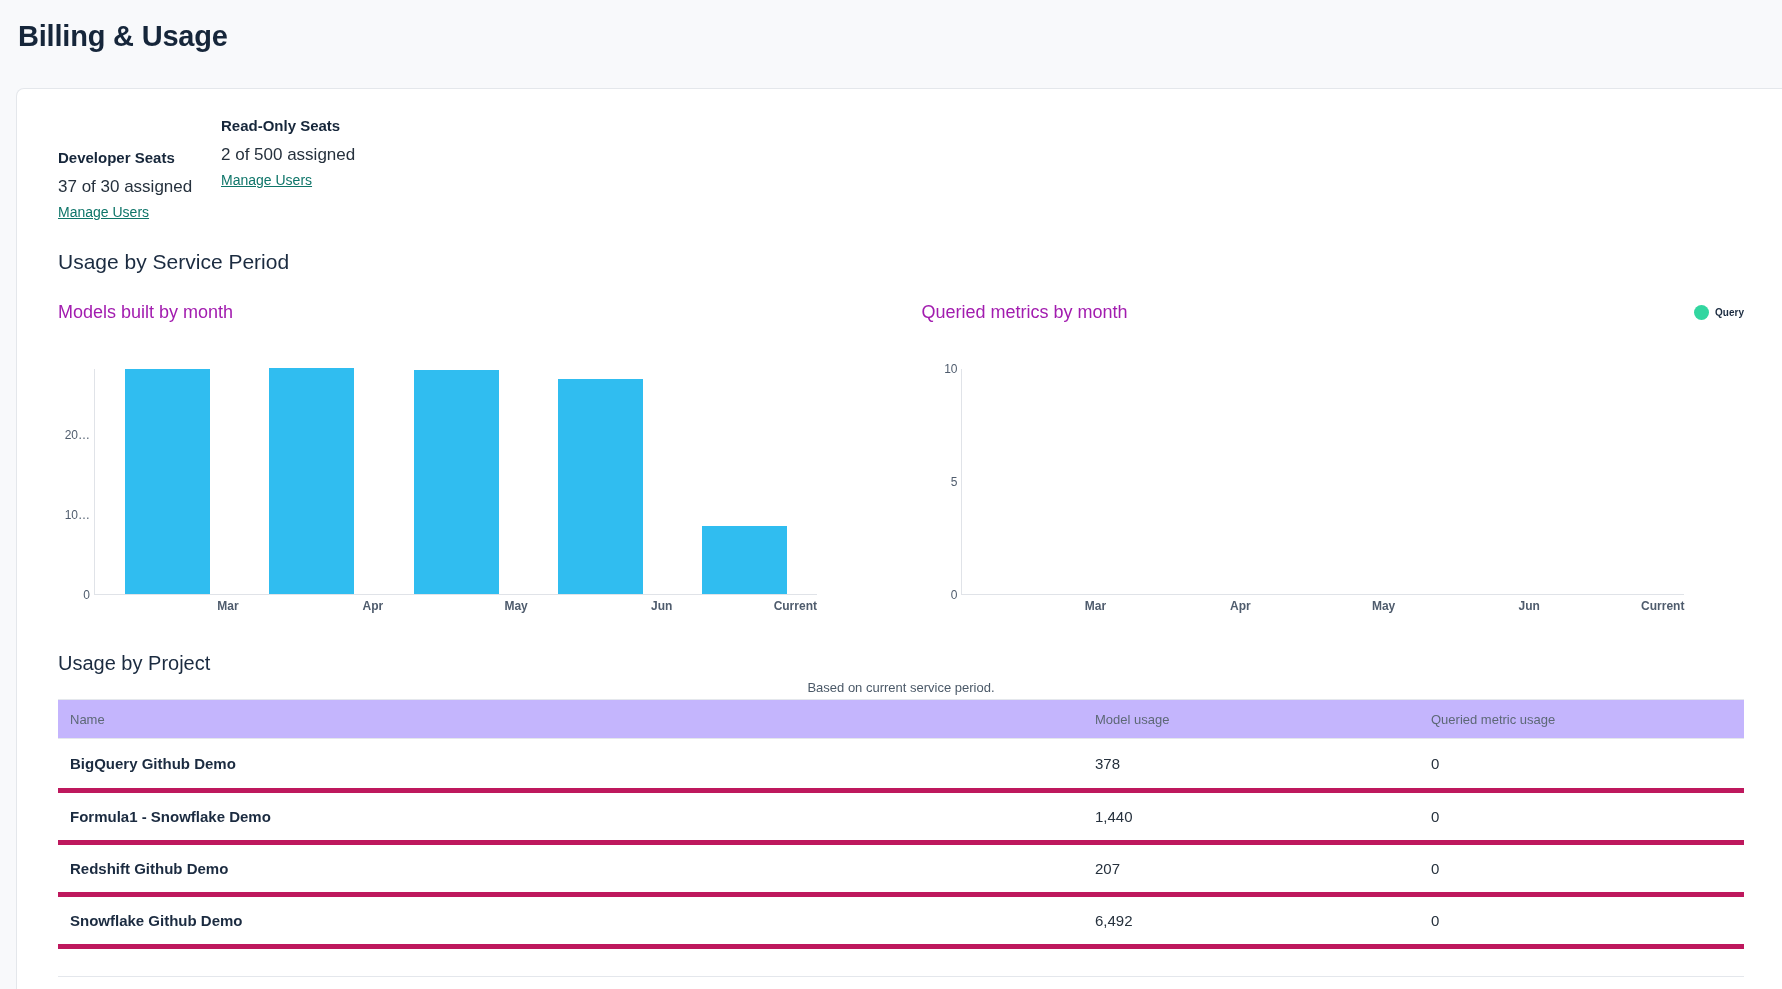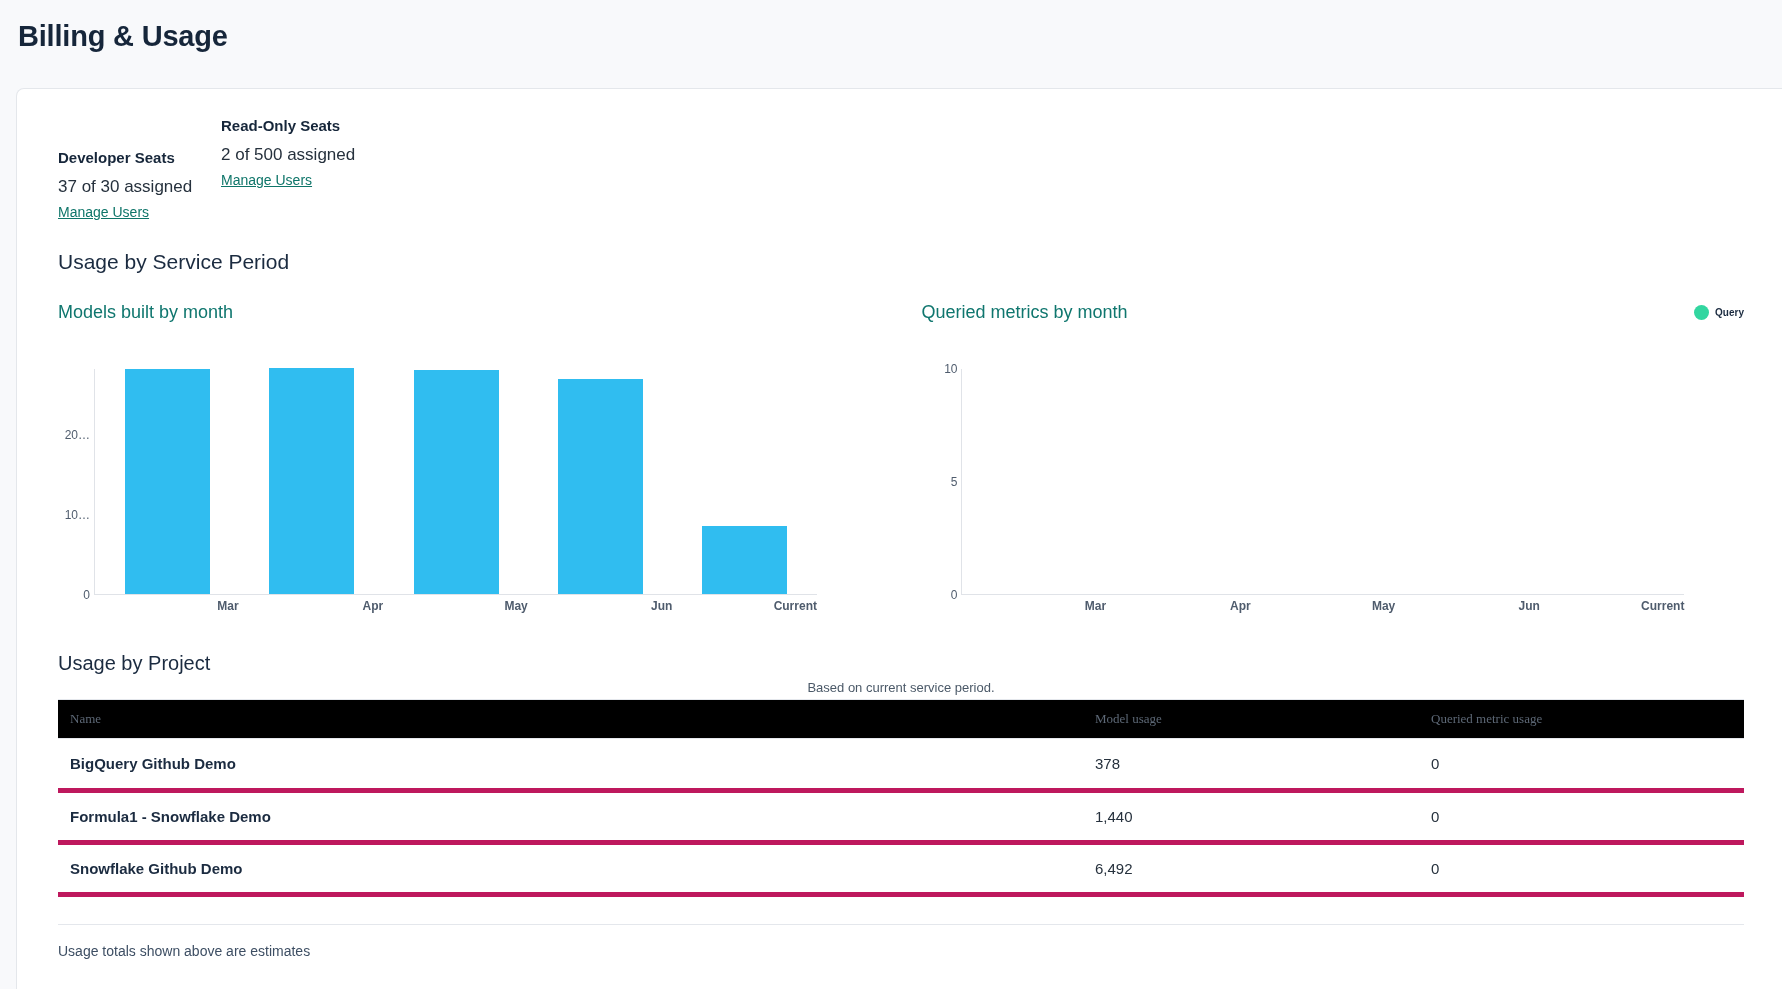--- a/index.html
+++ b/index.html
@@ -32,21 +32,21 @@
   .plan-link  { display:inline-block; font-size:14px; color:#0e7569; text-decoration:underline; line-height:17px; margin-top:6px; cursor:pointer; }
 
   
   .section-heading { margin-top:28px; font-size:21px; font-weight:400; color:#1b2b40; line-height:26px; }
 
   
   .charts-row { display:flex; margin-top:26px; }
   .chart-block-left  { width:864px; }
   .chart-block-right { width:823px; }
   .chart-header { display:flex; justify-content:space-between; align-items:center; height:23px; }
-  .chart-title { font-size:18px; font-weight:400; color:#0f766e; line-height:23px; }
+  .chart-title { font-size:18px; font-weight:400; color:#a21caf; line-height:23px; }
   .legend { display:flex; align-items:center; gap:6px; cursor:pointer; }
   .legend-dot { width:15px; height:15px; border-radius:50%; }
   .legend-label { font-size:10px; font-weight:700; color:#1b2b40; }
 
   .plot-wrap { display:flex; margin-top:45px; }
   .y-labels { position:relative; width:36px; height:226px; }
   .y-tick {
     position:absolute; right:4px; font-size:12px; color:#4f5c6d;
     line-height:16px; white-space:nowrap;
   }
@@ -62,21 +62,21 @@
   .xl-left  { margin-left:36px; }
   .xl-right { margin-left:40px; }
   .chart-block-right .y-labels { width:40px; }
 
   
   .table-heading { margin-top:37px; font-size:20px; font-weight:400; color:#1b2b40; line-height:25px; }
   .table-sub { margin-top:4px; font-size:13px; color:#4b5968; line-height:16px;text-align:center; }
   table.usage { width:100%; border-collapse:collapse; table-layout:fixed; margin-top:3px; }
   table.usage col.c1 { width:1025px; }
   table.usage col.c2 { width:336px; }
-  thead tr { background:#000000; border-top:1px solid #e4e7ec; border-bottom:1px solid #e4e7ec;font-family:Liberation Serif, serif; }
+  thead tr { background:#c4b5fd; border-top:1px solid #e4e7ec; border-bottom:1px solid #e4e7ec; }
   thead th {
     height:39px; text-align:left; font-size:13px; font-weight:400;
     color:#5d6876; padding-left:12px; vertical-align:middle;
   }
   tbody td { height:52px; vertical-align:middle; padding-left:12px; border-bottom:5px solid #be185d; font-size:15px; }
   td.cell-name { font-weight:700; color:#1b2b40; }
   td.cell-num  { color:#26313d; }
   tr.footer-row td { height:30px; border-bottom:1px solid #e4e7ec; }
   .footnote { margin-top:17px; font-size:14px; color:#3d4e63; line-height:18px; }
 </style>
@@ -207,20 +207,25 @@
           <td class="cell-name">BigQuery Github Demo</td>
           <td class="cell-num">378</td>
           <td class="cell-num">0</td>
         </tr>
         <tr>
           <td class="cell-name">Formula1 - Snowflake Demo</td>
           <td class="cell-num">1,440</td>
           <td class="cell-num">0</td>
         </tr>
         <tr>
+          <td class="cell-name">Redshift Github Demo</td>
+          <td class="cell-num">207</td>
+          <td class="cell-num">0</td>
+        </tr>
+        <tr>
           <td class="cell-name">Snowflake Github Demo</td>
           <td class="cell-num">6,492</td>
           <td class="cell-num">0</td>
         </tr>
         <tr class="footer-row">
           <td colspan="3"></td>
         </tr>
       </tbody>
   </table>
 

